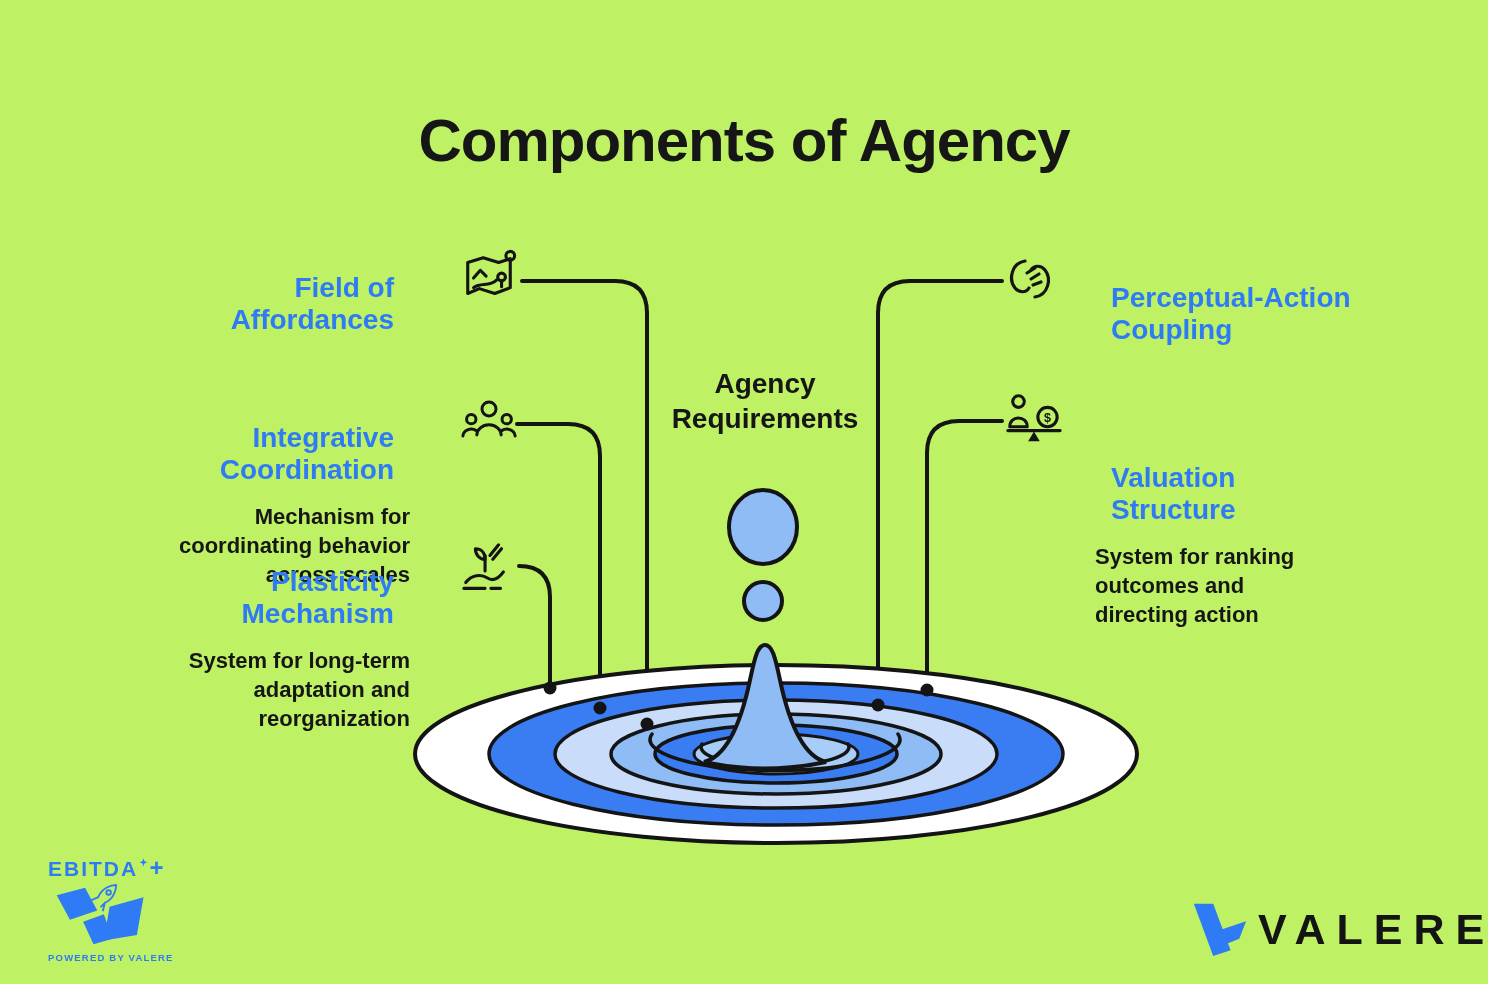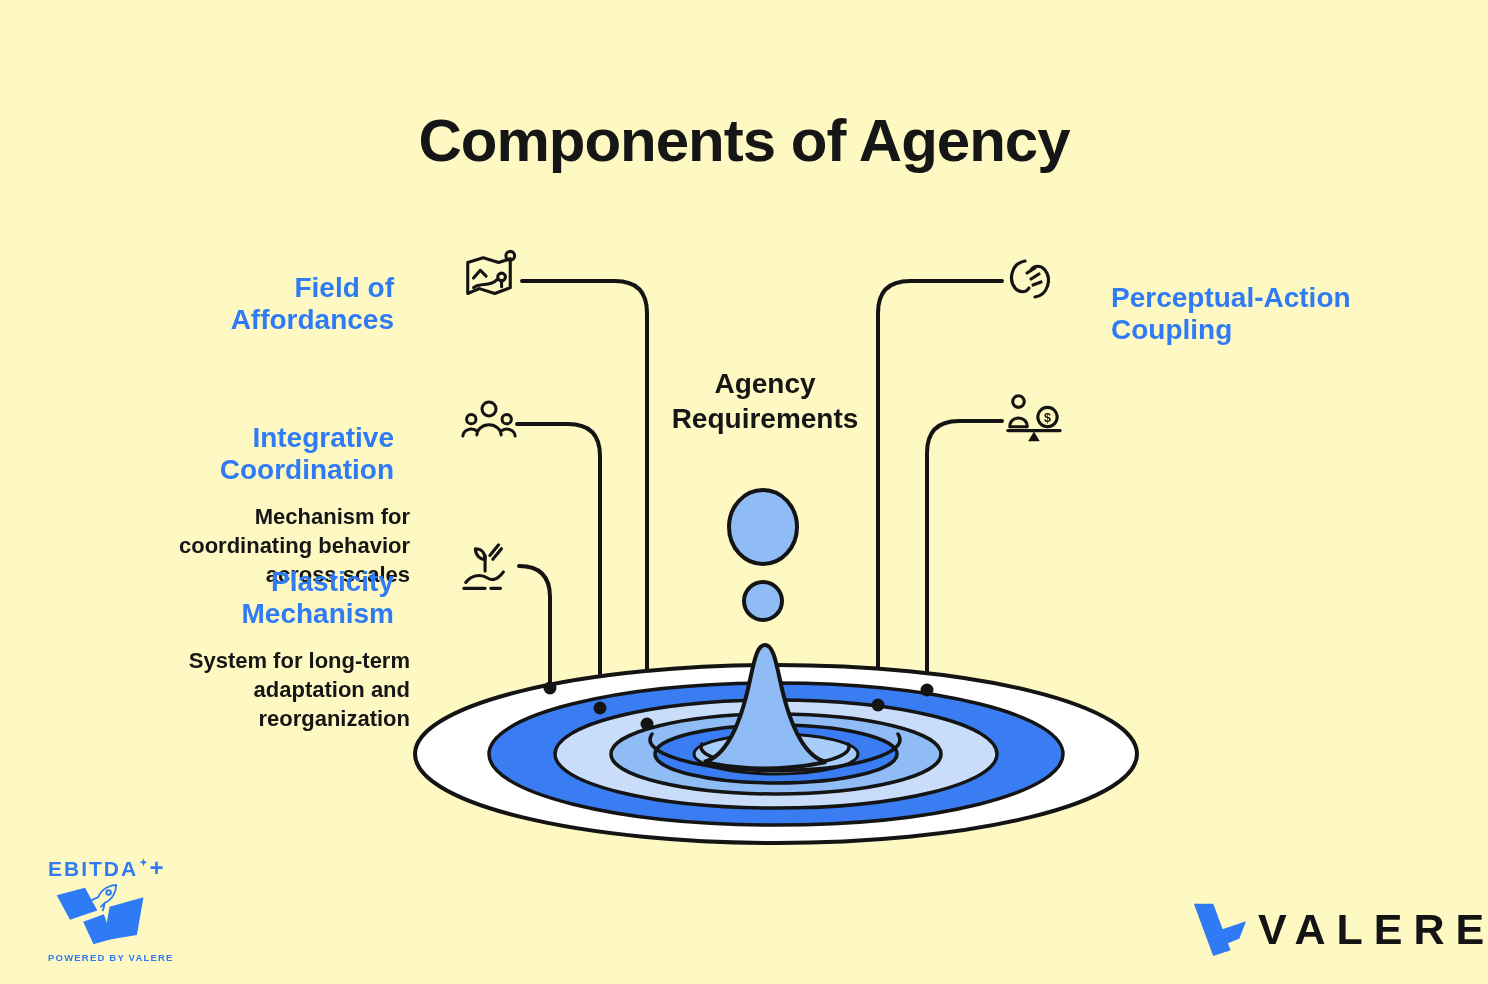--- a/index.html
+++ b/index.html
@@ -1,17 +1,17 @@
 <!DOCTYPE html>
 <html style="--accent-blue: #2f7bf6; --text-dark: #161616; --ripple-strong-blue: #3a7df2; --ripple-light-blue: #c9ddfb; --ripple-medium-blue: #8fbcf4; --ripple-inner-blue: #a9cdf9; --droplet-blue: #8fbcf4;"><head>
 <meta charset="utf-8">
 <style>
   html,body{margin:0;padding:0;background:#ffffff;}
   .canvas{
-    position:relative;width:1488px;height:984px;overflow:hidden;background:#fef9c3;
+    position:relative;width:1488px;height:984px;overflow:hidden;background:#bef264;
     font-family:"Liberation Sans", sans-serif;color:var(--text-dark,#161616);
   }
   .page-title{
     position:absolute;left:0;top:66px;width:1488px;text-align:center;
     font-size:60px;font-weight:800;letter-spacing:-1px;color:var(--text-dark,#161616);
   }
   .item{position:absolute;z-index:2;}
   .item h3{
     margin:16px;font-size:28px;font-weight:800;line-height:1.14;
     color:var(--accent-blue,#2f7bf6);
@@ -75,20 +75,24 @@
     <h3>Integrative Coordination</h3>
     <p style="margin-left:105px;width:240px;">Mechanism for coordinating behavior across scales</p>
   </div>
   <div class="item left" style="top:550px;width:300px;">
     <h3>Plasticity Mechanism</h3>
     <p style="margin-left:70px;width:230px;">System for long-term adaptation and reorganization</p>
   </div>
 
   <div class="item right" style="top:266px;width:270px;">
     <h3 style="width:260px;">Perceptual-Action Coupling</h3>
+  </div>
+  <div class="item right" style="top:446px;width:280px;">
+    <h3>Valuation Structure</h3>
+    <p style="width:210px;margin-top:12px;">System for ranking outcomes and directing action</p>
   </div>
 
   <div class="center-label">Agency Requirements</div>
 
   <svg class="icon-svg" style="left:460px;top:248px;" width="58" height="60" viewBox="0 0 60 60">
     <path class="ln" d="M8 14 L24 9 L40 14 L52 10 L52 40 L36 46 L20 41 L8 46 Z"></path>
     <path class="ln" d="M14 30 L21 22 L27 28"></path>
     <path class="ln" d="M14 40 C 22 34 30 40 38 32"></path>
     <circle class="ln" cx="43" cy="29" r="4"></circle>
     <path class="ln" d="M43 33 L43 39"></path>

